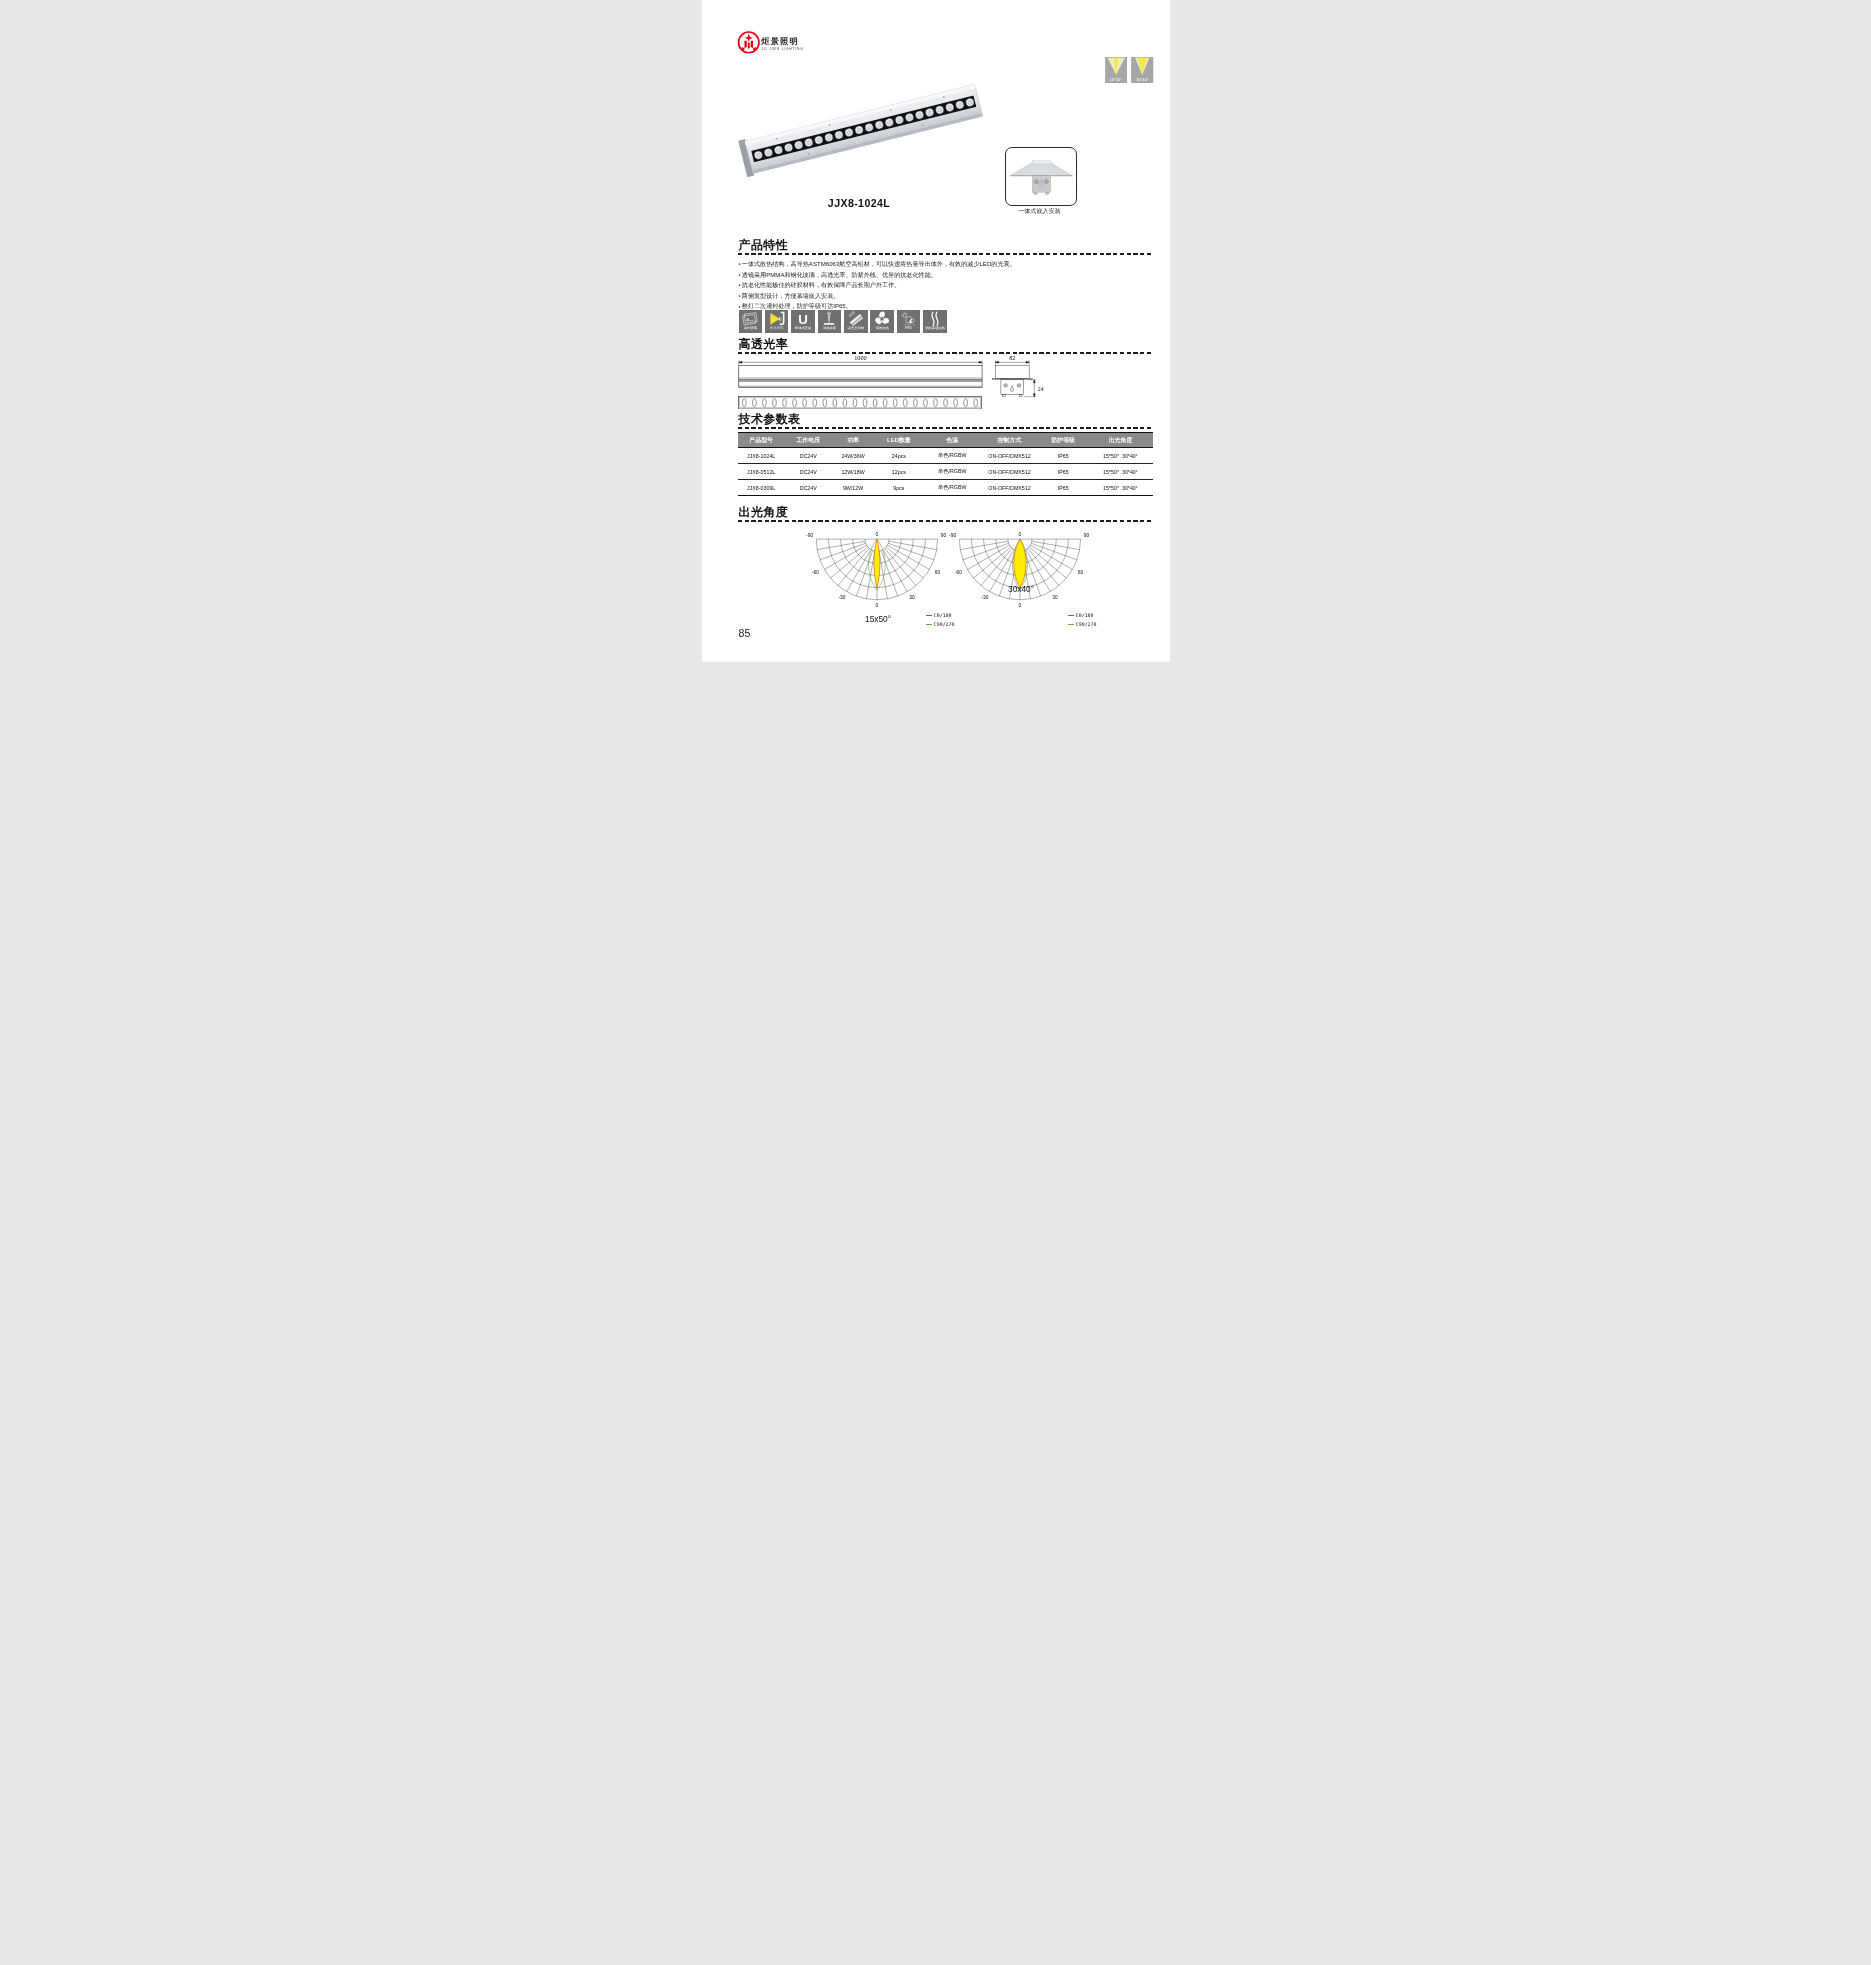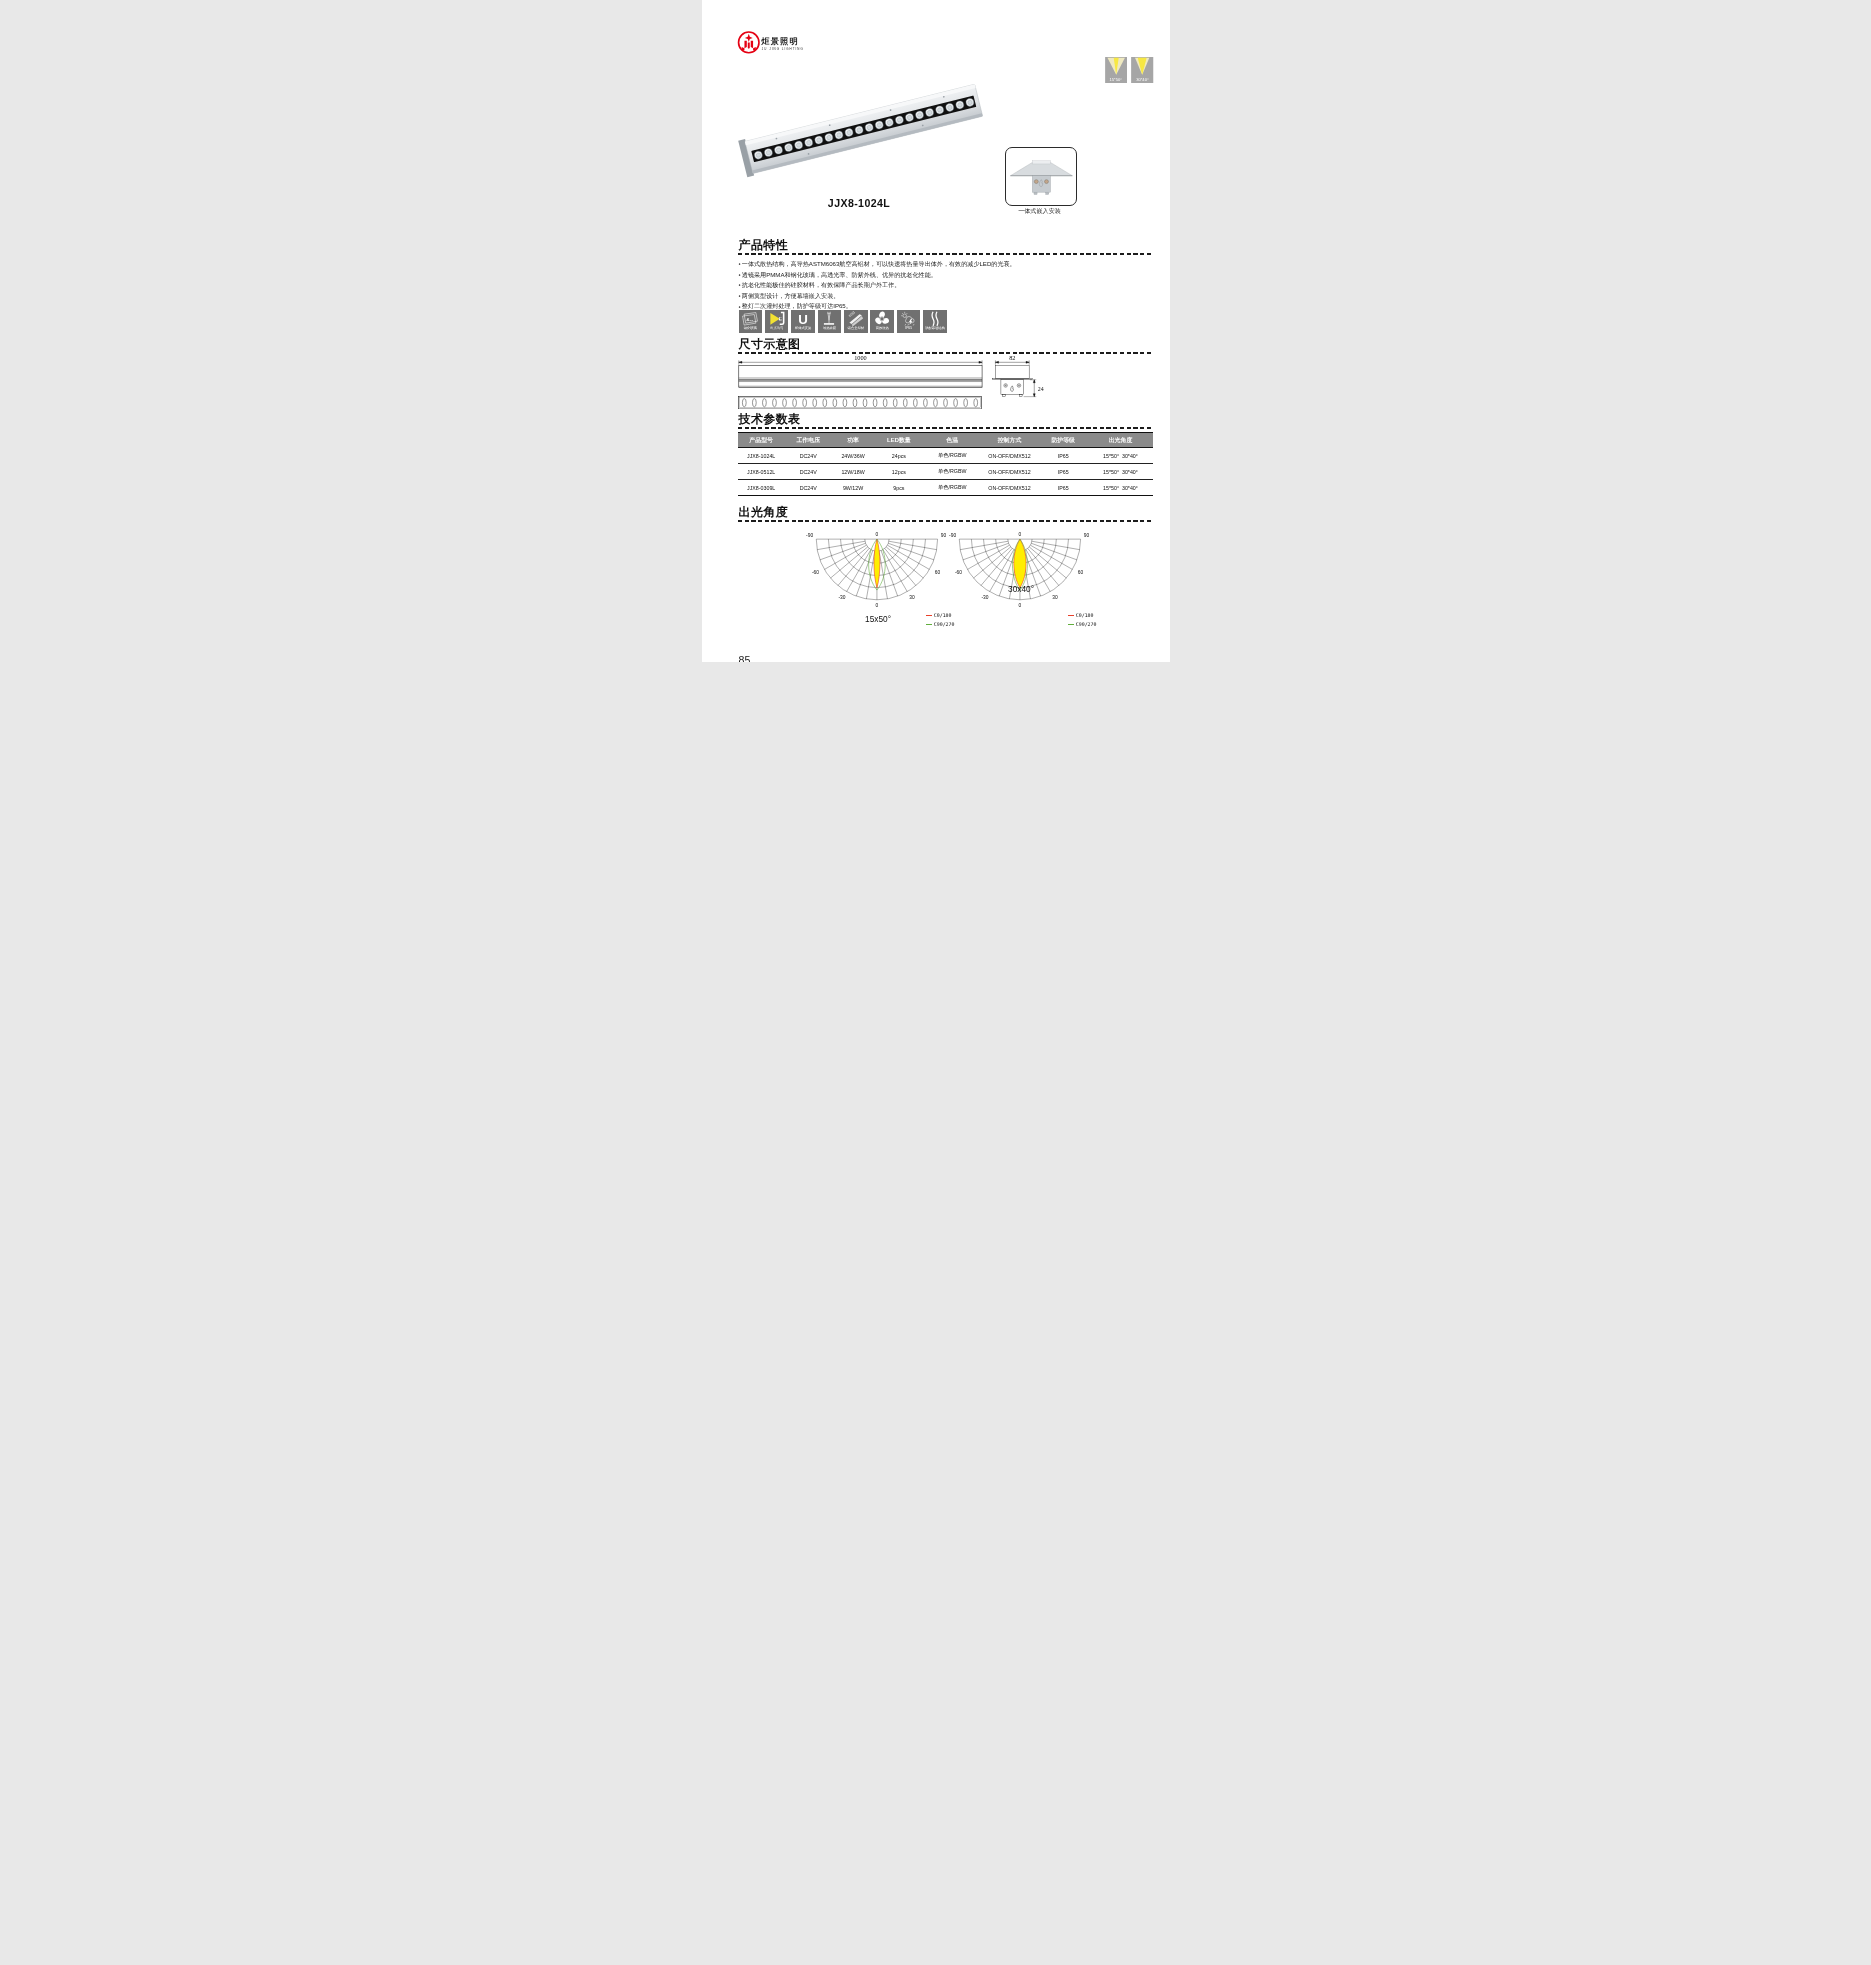--- a/index.html
+++ b/index.html
@@ -264,21 +264,21 @@
       <div class="ticon">
         <svg width="18" height="15.7" viewBox="0 0 46 40" fill="none" stroke="#fff">
           <path d="M18 2 q-5 9 0 18 q5 9 0 18" stroke-width="3.2"></path>
           <path d="M28 2 q-5 9 0 18 q5 9 0 18" stroke-width="3.2"></path>
         </svg>
       </div>
       <div class="tlabel">适配幕墙结构</div>
     </div>
   </div>
 
-  <div class="abs sec-title" style="left:37px;top:336px;">尺寸示意图</div>
+  <div class="abs sec-title" style="left:37px;top:336px;">高透光率</div>
   <div class="abs dash-divider" style="left:36px;top:352px;width:415px;"></div>
 
   <div class="abs" style="left:36px;top:356px;">
     <svg width="310" height="44" viewBox="0 0 790 112">
       <g stroke="#111" stroke-width="1" fill="none">
 
         <line x1="2" y1="16" x2="622" y2="16"></line>
         <polygon points="2,16 10,13.5 10,18.5" fill="#111"></polygon>
           <polygon points="622,16 614,13.5 614,18.5" fill="#111"></polygon>
         <line x1="2" y1="11" x2="2" y2="22"></line>
@@ -495,16 +495,16 @@
     <div class="legend-row">
         <span class="swatch" style="background: rgb(232, 64, 42);"></span>
         <span>C0/180</span>
       </div>
     <div class="legend-row" style="margin-top:3.1px;">
         <span class="swatch" style="background: rgb(97, 174, 60);"></span>
         <span>C90/270</span>
       </div>
   </div>
 
-  <div class="abs page-num" style="left:37px;top:654px;">85</div>
+  <div class="abs page-num" style="left:37px;top:627px;">85</div>
 
 </div>
 
 
 </body></html>

